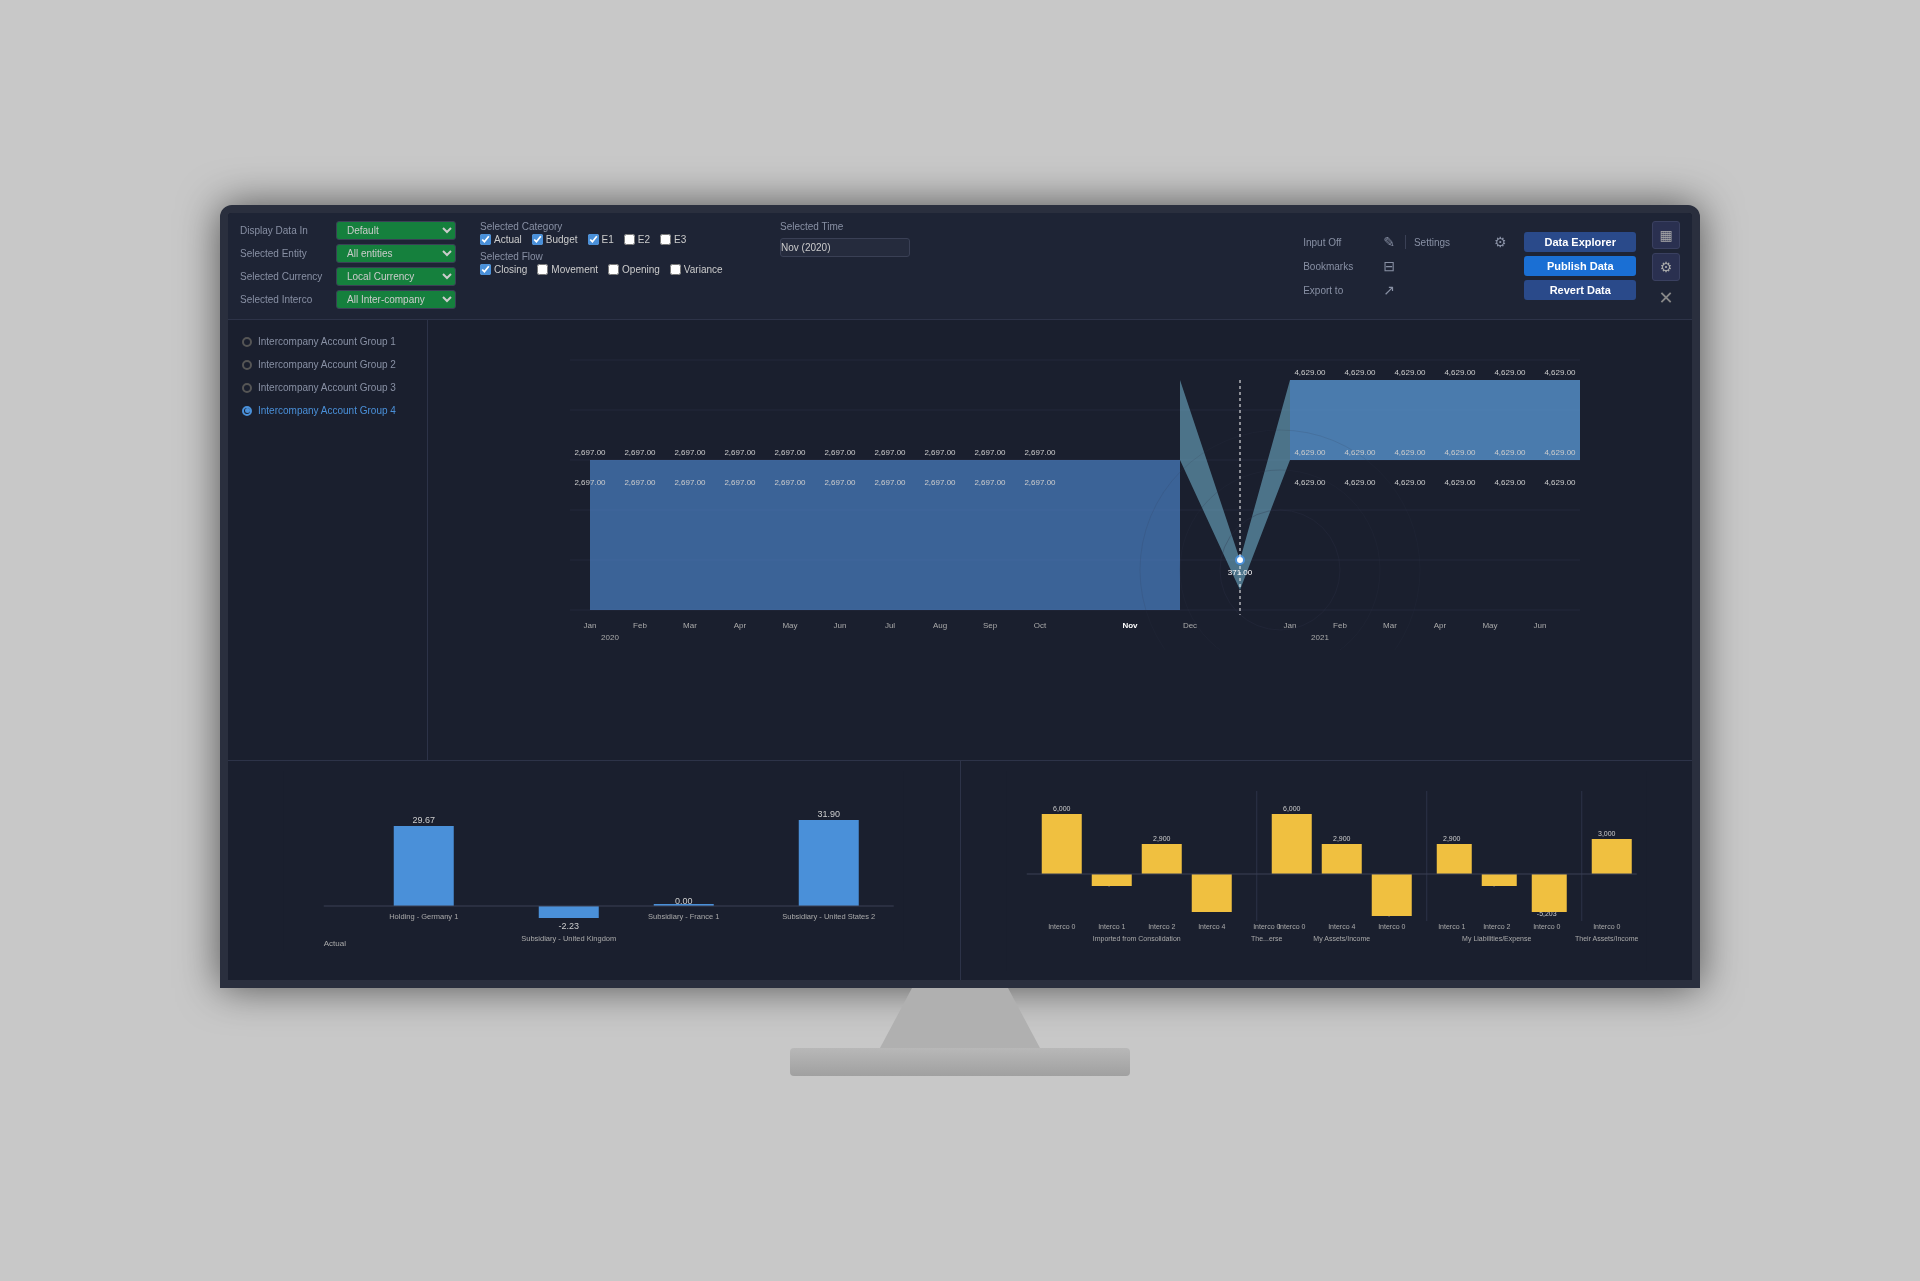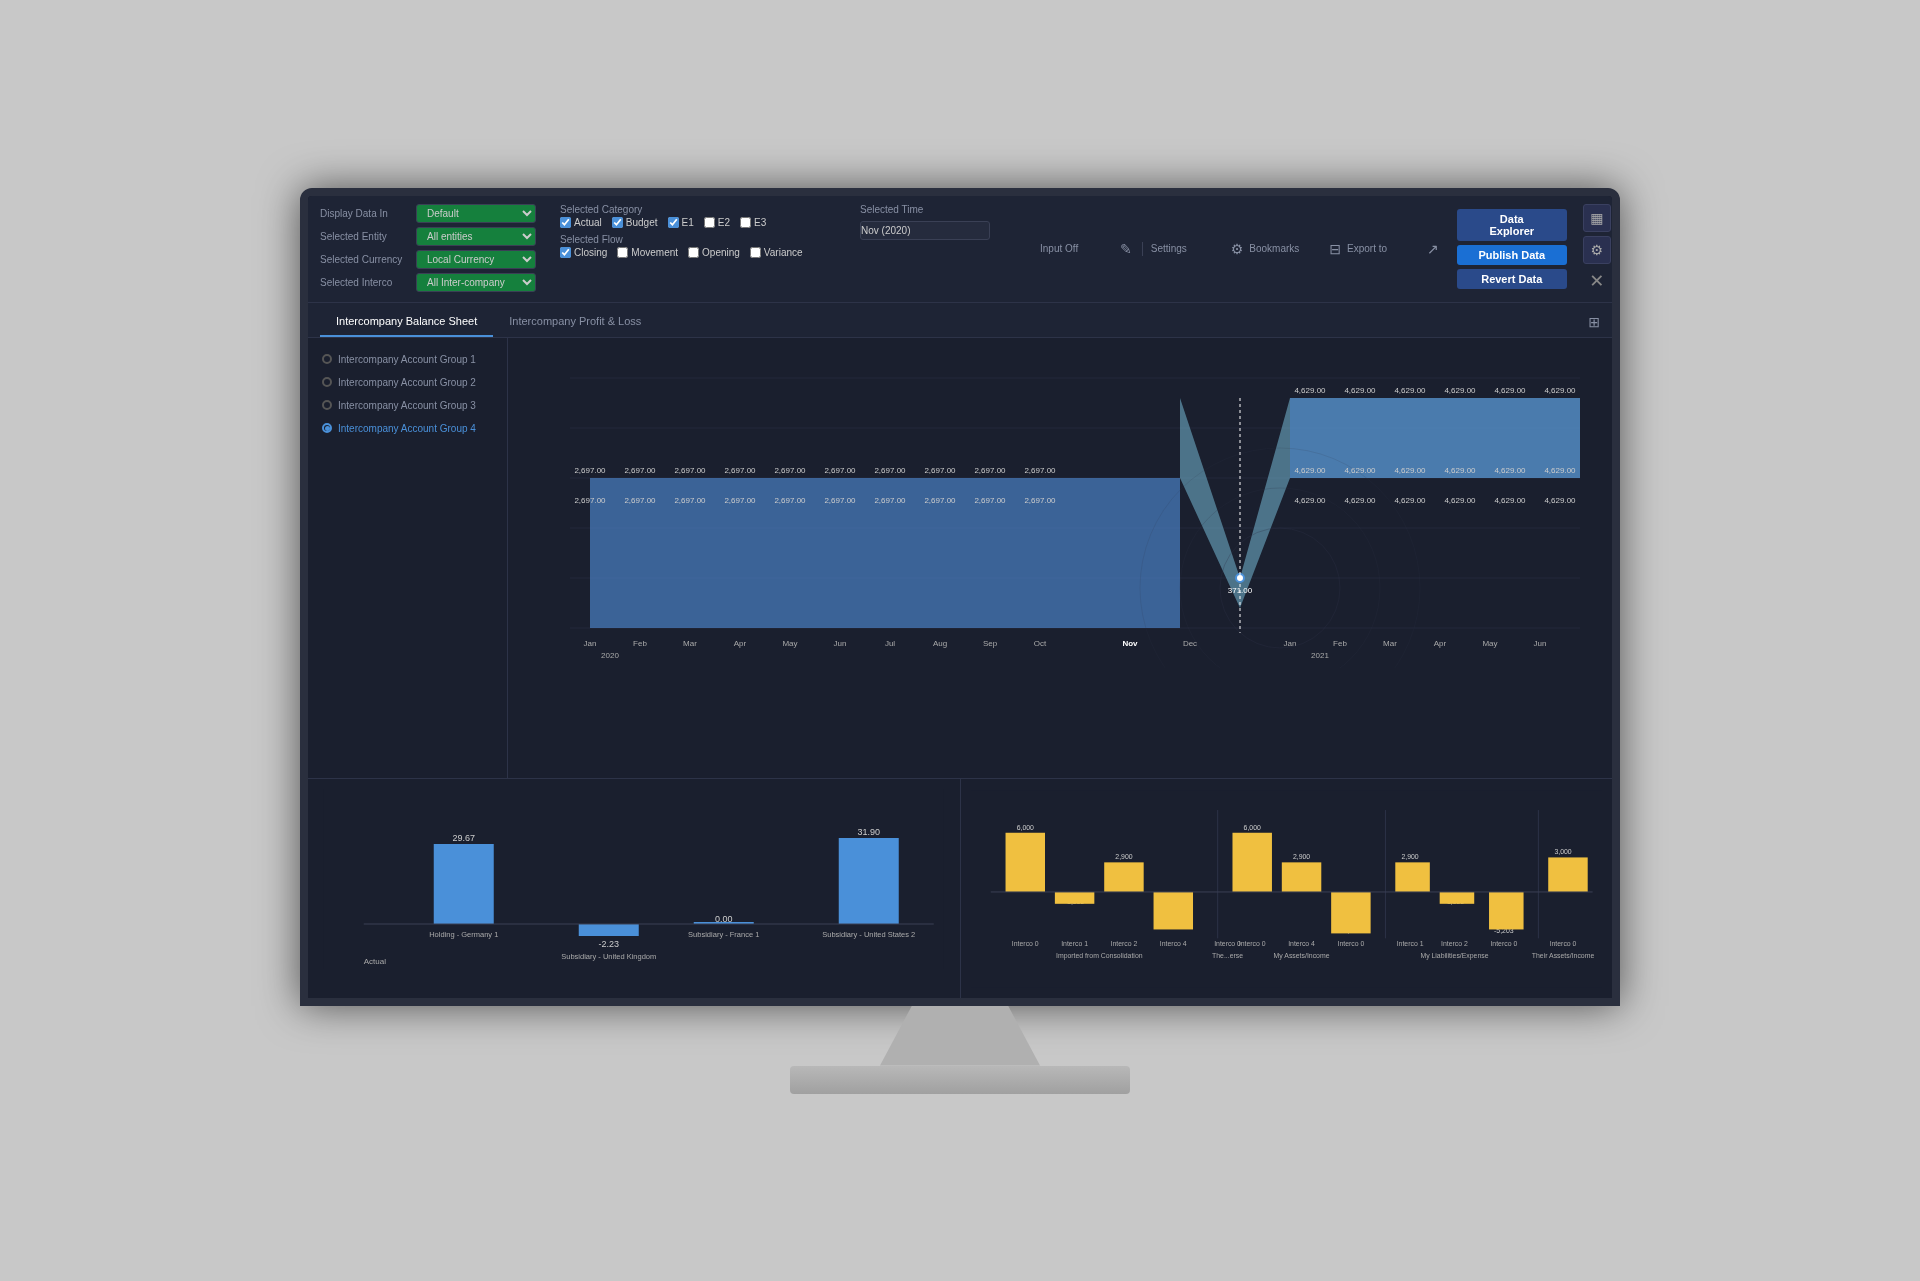--- a/index.html
+++ b/index.html
@@ -7,21 +7,21 @@
       background: #c8c8c8;
       display: flex;
       justify-content: center;
       align-items: center;
       min-height: 100vh;
       font-family: Arial, sans-serif;
     }
 
     .monitor-wrapper {
       position: relative;
-      width: 1320px;
+      width: 1480px;
       margin: 20px auto;
     }
 
     .monitor-screen {
       background: #1a1f2e;
       border-radius: 12px 12px 0 0;
       border: 8px solid #2a2f3e;
       overflow: hidden;
       position: relative;
       box-shadow: 0 0 40px rgba(0,0,0,0.6);
@@ -130,21 +130,21 @@
 
     .toolbar-right {
       margin-left: auto;
       display: flex;
       align-items: center;
       gap: 16px;
     }
 
     .toolbar-actions {
       display: flex;
-      flex-direction: row;
+      flex-direction: column;
       gap: 4px;
     }
 
     .action-row {
       display: flex;
       align-items: center;
       gap: 8px;
     }
 
     .action-label {
@@ -469,27 +469,20 @@
               <span>▦</span>
             </div>
             <div class="icon-square">
               <span>⚙</span>
             </div>
             <button class="close-btn" style="font-size:18px;background:none;border:none;color:#888;cursor:pointer;">✕</button>
           </div>
         </div>
       </div>
 
-      <div class="tabs-bar">
-        <div class="tab-item active">Intercompany Balance Sheet</div>
-        <div class="tab-item">Intercompany Profit &amp; Loss</div>
-        <div class="tab-right">
-          <span class="grid-icon">⊞</span>
-        </div>
-      </div>
 
       <div class="main-content">
 
         <div class="left-sidebar">
           <div class="sidebar-item">
             <span class="radio-dot empty"></span>
             <span>Intercompany Account Group 1</span>
           </div>
           <div class="sidebar-item">
             <span class="radio-dot empty"></span>

